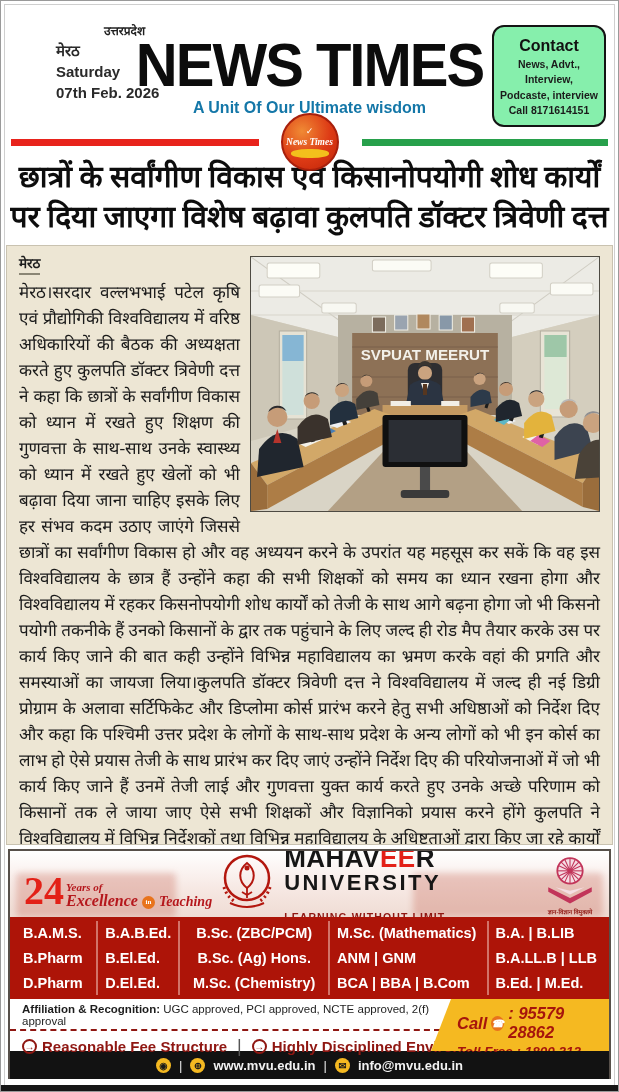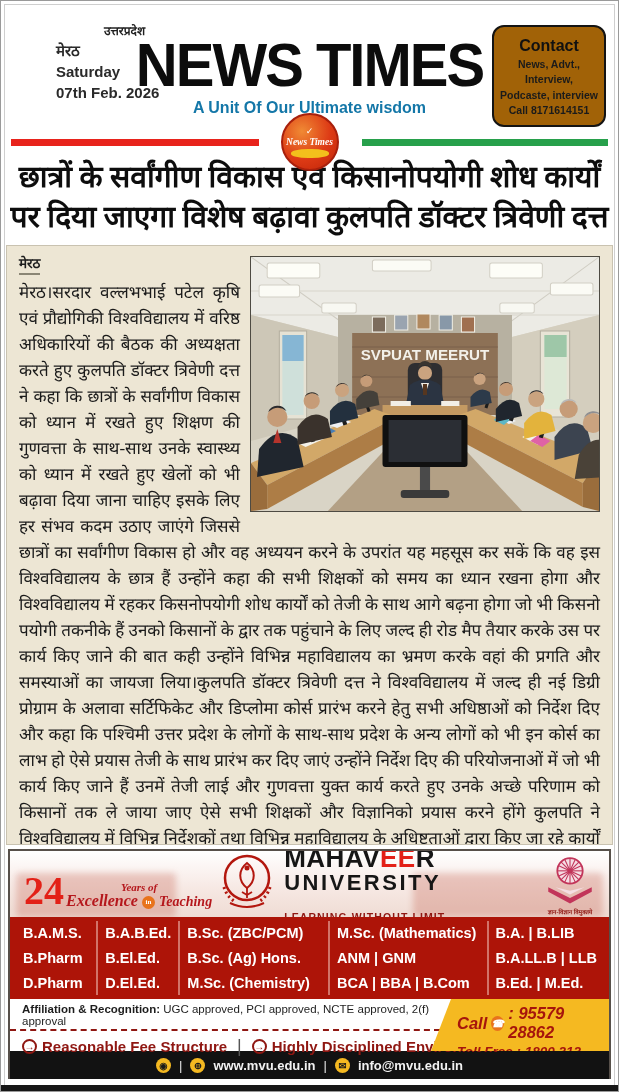--- a/index.html
+++ b/index.html
@@ -20,21 +20,21 @@
     position:absolute; left:0; right:0; top:30px; text-align:center;
     font-size:58px; font-weight:900; letter-spacing:-2px; color:#0c0c0c;
     transform:scaleY(1.05);
   }
   .tagline {
     position:absolute; left:0; right:0; top:98px; text-align:center;
     color:#1477a8; font-weight:700; font-size:16px;
   }
   .contact-box {
     position:absolute; right:12px; top:24px; width:114px;
-    border:2px solid #141414; border-radius:12px; background:#a16207;
+    border:2px solid #141414; border-radius:12px; background:#86efac;
     padding:7px 4px; text-align:center; line-height:1.45;
   }
   .contact-box .c-head { font-size:16px; font-weight:800; color:#111; }
   .contact-box .c-line { font-size:10.5px; font-weight:700; color:#1b1b1b; }
   .bar-red  { position:absolute; left:10px;  top:138px; width:248px; height:7px; background:#e8231c; }
   .bar-green{ position:absolute; right:10px; top:138px; width:246px; height:7px; background:#27a04b; }
   .nt-logo {
     position:absolute; left:50%; top:112px; transform:translateX(-50%);
     width:58px; height:58px; border-radius:50%;
     background:radial-gradient(circle at 35% 30%, #f08a34, #dd3a15 55%, #bf2408);
@@ -74,40 +74,40 @@
 
   
   .ad { position:relative; height:230px; margin:4px 7px 0; border:2px solid #57504a; background:#701a75; }
   .ad-header { position:relative; height:66px; display:flex; align-items:center; overflow:hidden;
     background:linear-gradient(#ffffff 0%, #f6e7e2 60%, #efdcd4 100%); }
   .bldg { position:absolute; bottom:0; height:44px; background:rgba(190,84,66,0.28); filter:blur(3px); border-radius:4px; }
   .bldg.left { left:6px; width:160px; }
   .bldg.right { right:6px; width:190px; }
   .years-badge { position:relative; z-index:2; display:flex; align-items:flex-end; padding:16px 4px 2px 14px; min-width:158px; }
   .years-num { font-size:40px; font-weight:900; color:#e32017; line-height:0.9; font-family:"Liberation Serif", serif; }
-  .years-text { font-family:"Liberation Serif", serif; font-style:italic; color:#b5171c; margin-left:2px; line-height:1;text-align:center; }
+  .years-text { font-family:"Liberation Serif", serif; font-style:italic; color:#b5171c; margin-left:2px; line-height:1; }
   .years-text .yt1 { font-size:11px; font-weight:700; }
   .years-text .yt2 { font-size:16px; font-weight:800; }
   .years-text .yt3 { font-size:14px; font-weight:800; }
   .in-dot { display:inline-flex; align-items:center; justify-content:center; width:13px; height:13px; border-radius:50%;
     background:#e8731c; color:#fff; font-size:7px; font-style:normal; font-weight:700; vertical-align:middle; }
   .mvu-emblem { position:relative; z-index:2; flex:0 0 62px; }
   .mvu-name { position:relative; z-index:2; padding-left:6px; }
   .mvu-l1 { font-size:26px; font-weight:900; letter-spacing:0.5px; color:#161616; line-height:1; }
   .mvu-l1 .accent { color:#e32017; }
   .mvu-l2 { font-size:22px; font-weight:900; letter-spacing:2.5px; color:#161616; line-height:1.05; }
   .mvu-slogan { font-size:10.5px; font-weight:800; letter-spacing:1.1px; color:#8f1712; margin-top:17px; }
   .ugc-emblem { position:relative; z-index:2; margin-left:auto; padding-right:10px; text-align:center; }
   .ugc-motto { font-size:6px; color:#8f1712; font-weight:700; margin-top:-2px; }
 
   .courses { height:82px; background:#AD1408; display:flex; padding:4px 6px; }
   .course-col { display:flex; flex-direction:column; justify-content:space-around; padding:0 7px; border-right:2px solid rgba(255,230,225,0.45); }
   .course-col:last-child { border-right:none; }
   .course-col .cell { color:#ffffff; font-weight:800; font-size:14.5px; white-space:nowrap; }
-  .c1 { flex:0 0 14%; } .c2 { flex:0 0 14%; } .c3 { flex:0 0 25.5%; } .c4 { flex:0 0 27%; } .c5 { flex:1; }
+  .c1 { flex:0 0 14%; } .c2 { flex:0 0 14%; } .c3 { flex:0 0 25.5%;text-align:center; } .c4 { flex:0 0 27%; } .c5 { flex:1; }
 
   .ad-mid { position:relative; height:52px; background:#ffffff; }
   .affil { padding:4px 0 2px 12px; font-size:11.5px; color:#1d1d1d; width:430px;
     border-bottom:2px dashed #8f1712; }
   .affil b { font-weight:800; }
   .features { display:flex; align-items:center; gap:10px; padding:5px 0 0 12px; color:#8f1712; font-weight:800; font-size:15px; }
   .feat-item { display:flex; align-items:center; gap:5px; }
   .feat-sep { color:#555; font-weight:400; font-size:18px; }
   .arrow-circ { display:inline-flex; align-items:center; justify-content:center; width:15px; height:15px;
     border:2px solid #8f1712; border-radius:50%; font-size:10px; line-height:1; }

